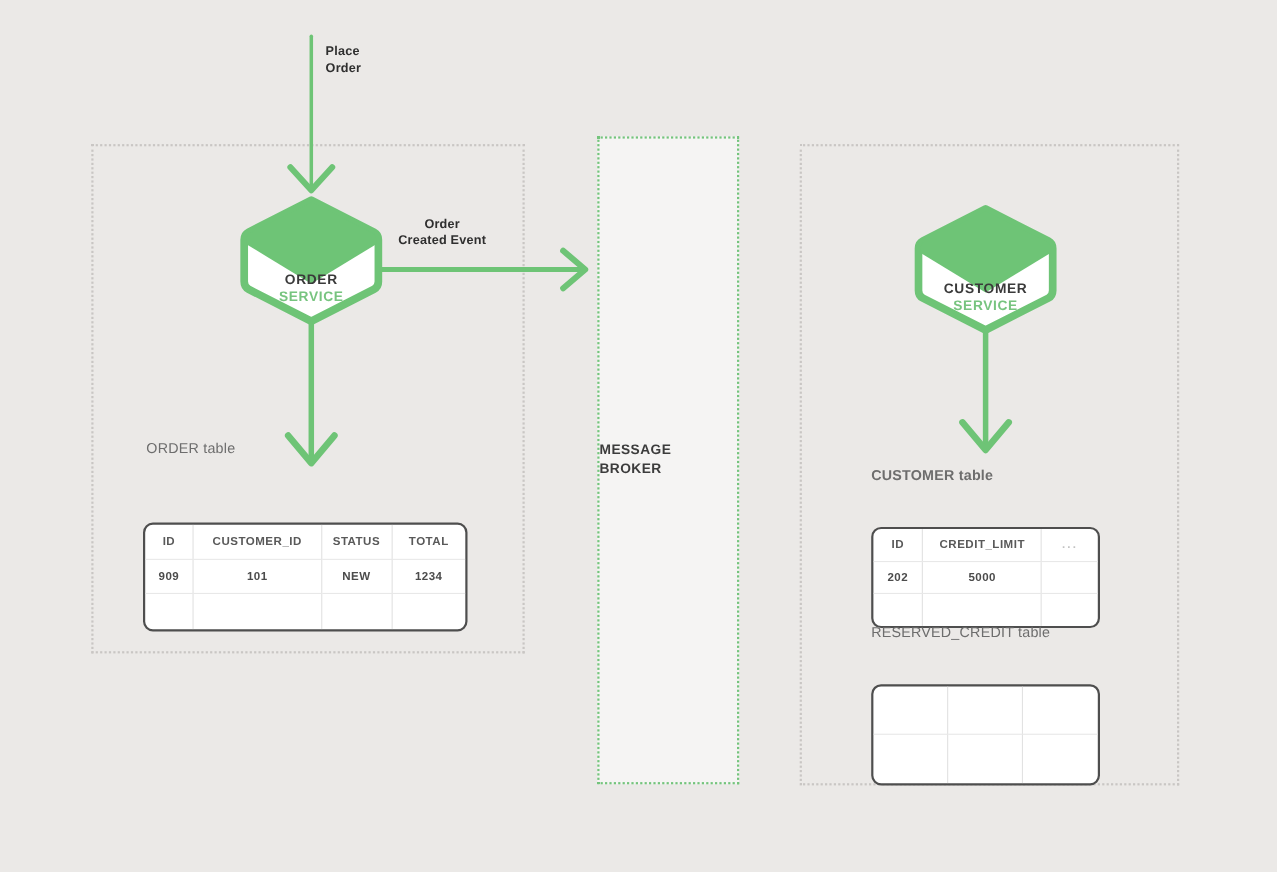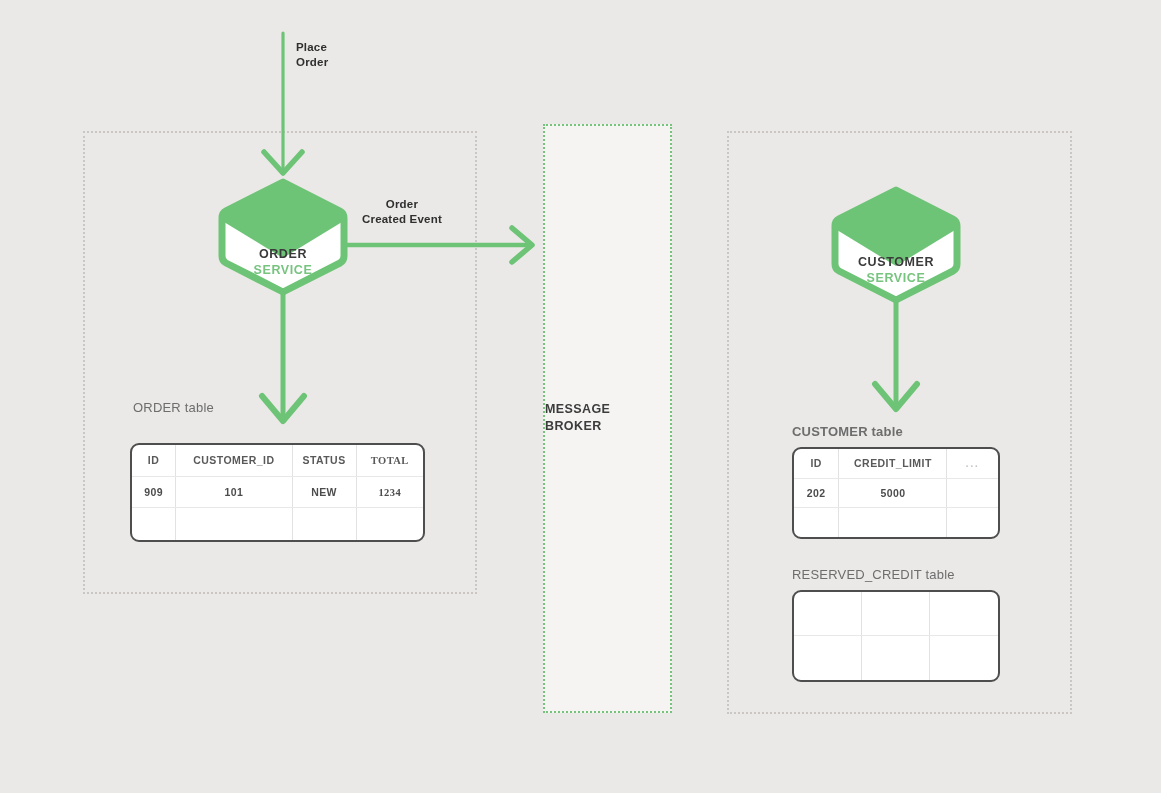--- a/index.html
+++ b/index.html
@@ -97,38 +97,39 @@
     letter-spacing: 0.2px;
     white-space: nowrap;
   }
   .data-table {
     position: absolute;
     border: 2.5px solid #4e4e4e;
     border-radius: 9px;
     background: #ffffff;
     box-sizing: border-box;
     overflow: hidden;
+    margin-top: 32px;
   }
   .data-table table {
     width: 100%;
     height: 100%;
     border-collapse: collapse;
     table-layout: fixed;
   }
   .data-table th, .data-table td {
     border-right: 1px solid #e2e2e2;
     border-bottom: 1px solid #e8e8e8;
     text-align: center;
     padding: 0;
     font-weight: normal;
   }
   .data-table tr:last-child th,
   .data-table tr:last-child td { border-bottom: none; }
   .data-table th:last-child,
-  .data-table td:last-child { border-right: none; font-family: Liberation Serif, serif; }
+  .data-table td:last-child { border-right: none; }
   .data-table th {
     font-size: 10.5px;
     font-weight: bold;
     letter-spacing: 0.45px;
     color: #595959;
   }
   .data-table td {
     font-size: 10.5px;
     font-weight: bold;
     letter-spacing: 0.4px;

